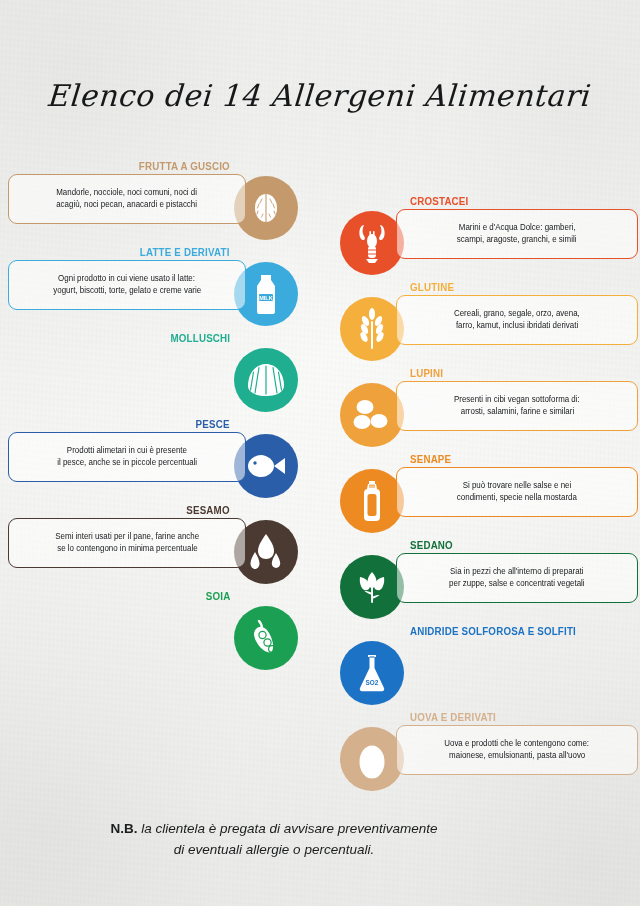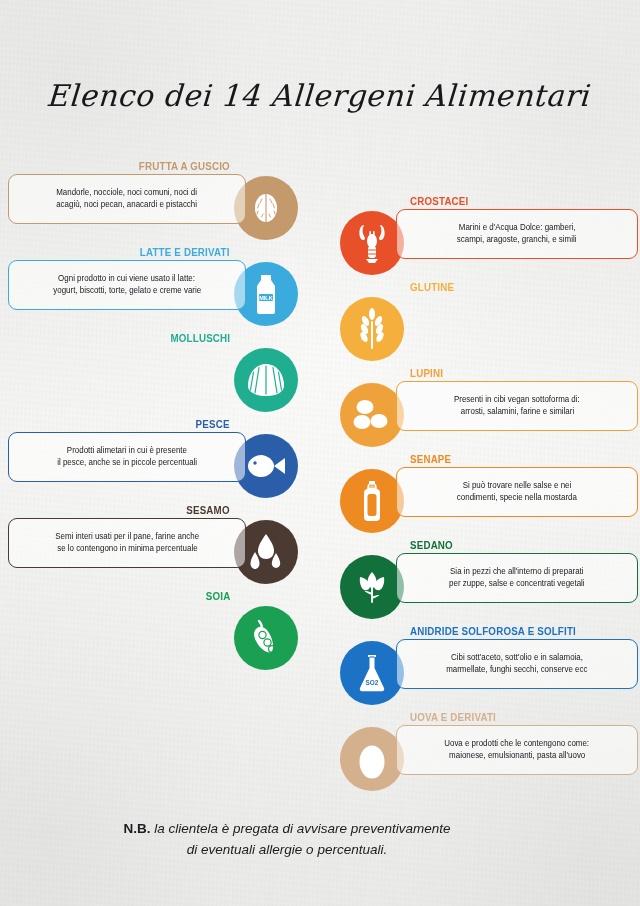--- a/index.html
+++ b/index.html
@@ -133,21 +133,20 @@
     position: absolute;
     bottom: 46px;
     left: 0;
     width: 548px;
     text-align: center;
     font-family: "Liberation Sans", sans-serif;
     font-style: italic;
     font-size: 13.5px;
     line-height: 21px;
     color: #1b1d1f;
-    margin-left: 13px;
   }
   .footer b { font-style: normal; font-weight: bold; }
   .footer .fl { display: block; }
 </style>
 </head>
 <body>
 
 <div class="poster">
   <div class="paper-texture"></div>
 
@@ -284,20 +283,24 @@
       <ellipse cx="11.5" cy="14" rx="3" ry="5.4" transform="rotate(-28 11.5 14)"></ellipse>
       <ellipse cx="24.5" cy="14" rx="3" ry="5.4" transform="rotate(28 24.5 14)"></ellipse>
       <ellipse cx="10.5" cy="22" rx="3" ry="5.4" transform="rotate(-28 10.5 22)"></ellipse>
       <ellipse cx="25.5" cy="22" rx="3" ry="5.4" transform="rotate(28 25.5 22)"></ellipse>
       <ellipse cx="10" cy="30" rx="3" ry="5.4" transform="rotate(-28 10 30)"></ellipse>
       <ellipse cx="26" cy="30" rx="3" ry="5.4" transform="rotate(28 26 30)"></ellipse>
               </g>
             </svg>
           </div>
           <div class="label" style="color: rgb(244, 175, 61);">GLUTINE</div>
+          <div class="bubble" style="border-color: rgb(244, 175, 61);">
+            <div class="line">Cereali, grano, segale, orzo, avena,</div>
+            <div class="line">farro, kamut, inclusi ibridati derivati</div>
+          </div>
         </div>
         <div class="item item-right">
           <div class="badge" style="background: rgb(239, 161, 60);">
             <svg width="42" height="36" viewBox="0 0 42 36">
               <g fill="#fff">
       <ellipse cx="14" cy="10" rx="8.5" ry="7"></ellipse>
       <ellipse cx="11" cy="25" rx="8.5" ry="7"></ellipse>
       <ellipse cx="28" cy="24" rx="8.5" ry="7"></ellipse>
               </g>
             </svg>
@@ -353,24 +356,20 @@
               <g fill="#fff">
       <path d="M15 3h8v2h-1.5v11l9.5 20a2.2 2.2 0 0 1-2 3.2H9a2.2 2.2 0 0 1-2-3.2l9.5-20V5H15z"></path>
               </g>
       <g fill="none" stroke="#1C72C4" stroke-width="1.1">
                 <path d="M16.5 5h5"></path>
               </g>
       <text x="19" y="33" text-anchor="middle" font-family="Liberation Sans, sans-serif" font-size="6.4" font-weight="bold" fill="#1C72C4">SO2</text>
             </svg>
           </div>
           <div class="label" style="color: rgb(28, 114, 196);">ANIDRIDE SOLFOROSA E SOLFITI</div>
-          <div class="bubble" style="border-color: rgb(28, 114, 196);">
-            <div class="line">Cibi sott'aceto, sott'olio e in salamoia,</div>
-            <div class="line">marmellate, funghi secchi, conserve ecc</div>
-          </div>
         </div>
         <div class="item item-right">
           <div class="badge" style="background: rgb(212, 176, 140);">
             <svg width="34" height="44" viewBox="0 0 34 44">
               <g fill="#fff">
       <ellipse cx="17" cy="25" rx="12.5" ry="16.5"></ellipse>
       <path d="M17 8.5c-4 5-6.5 10-6.5 14.5" fill="none"></path>
               </g>
             </svg>
           </div>

